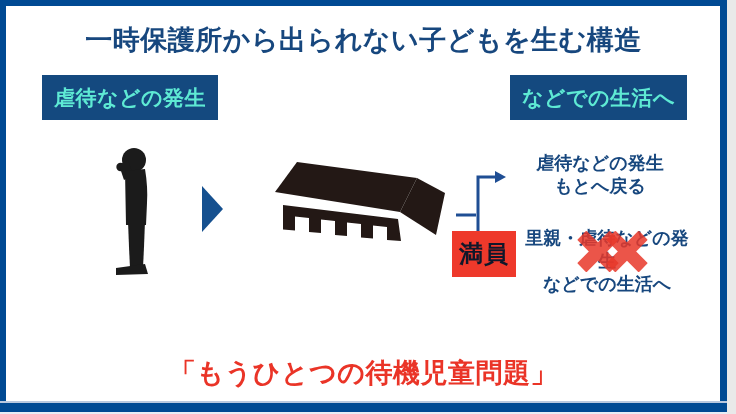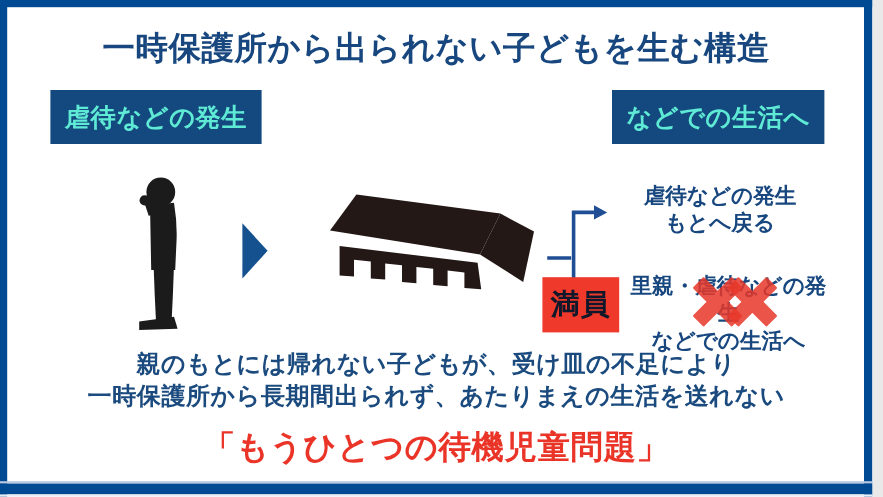--- a/index.html
+++ b/index.html
@@ -134,20 +134,16 @@
 
   <div class="cross cross-1">
     <div class="bar a"></div>
     <div class="bar b"></div>
   </div>
   <div class="cross cross-2">
     <div class="bar a"></div>
     <div class="bar b"></div>
   </div>
 
-  <div class="summary">
-    <div>親のもとには帰れない子どもが、受け皿の不足により</div>
-    <div>一時保護所から長期間出られず、あたりまえの生活を送れない</div>
-  </div>
 
   <div class="conclusion">「もうひとつの待機児童問題」</div>
 
 </div>
 
 </body></html>

